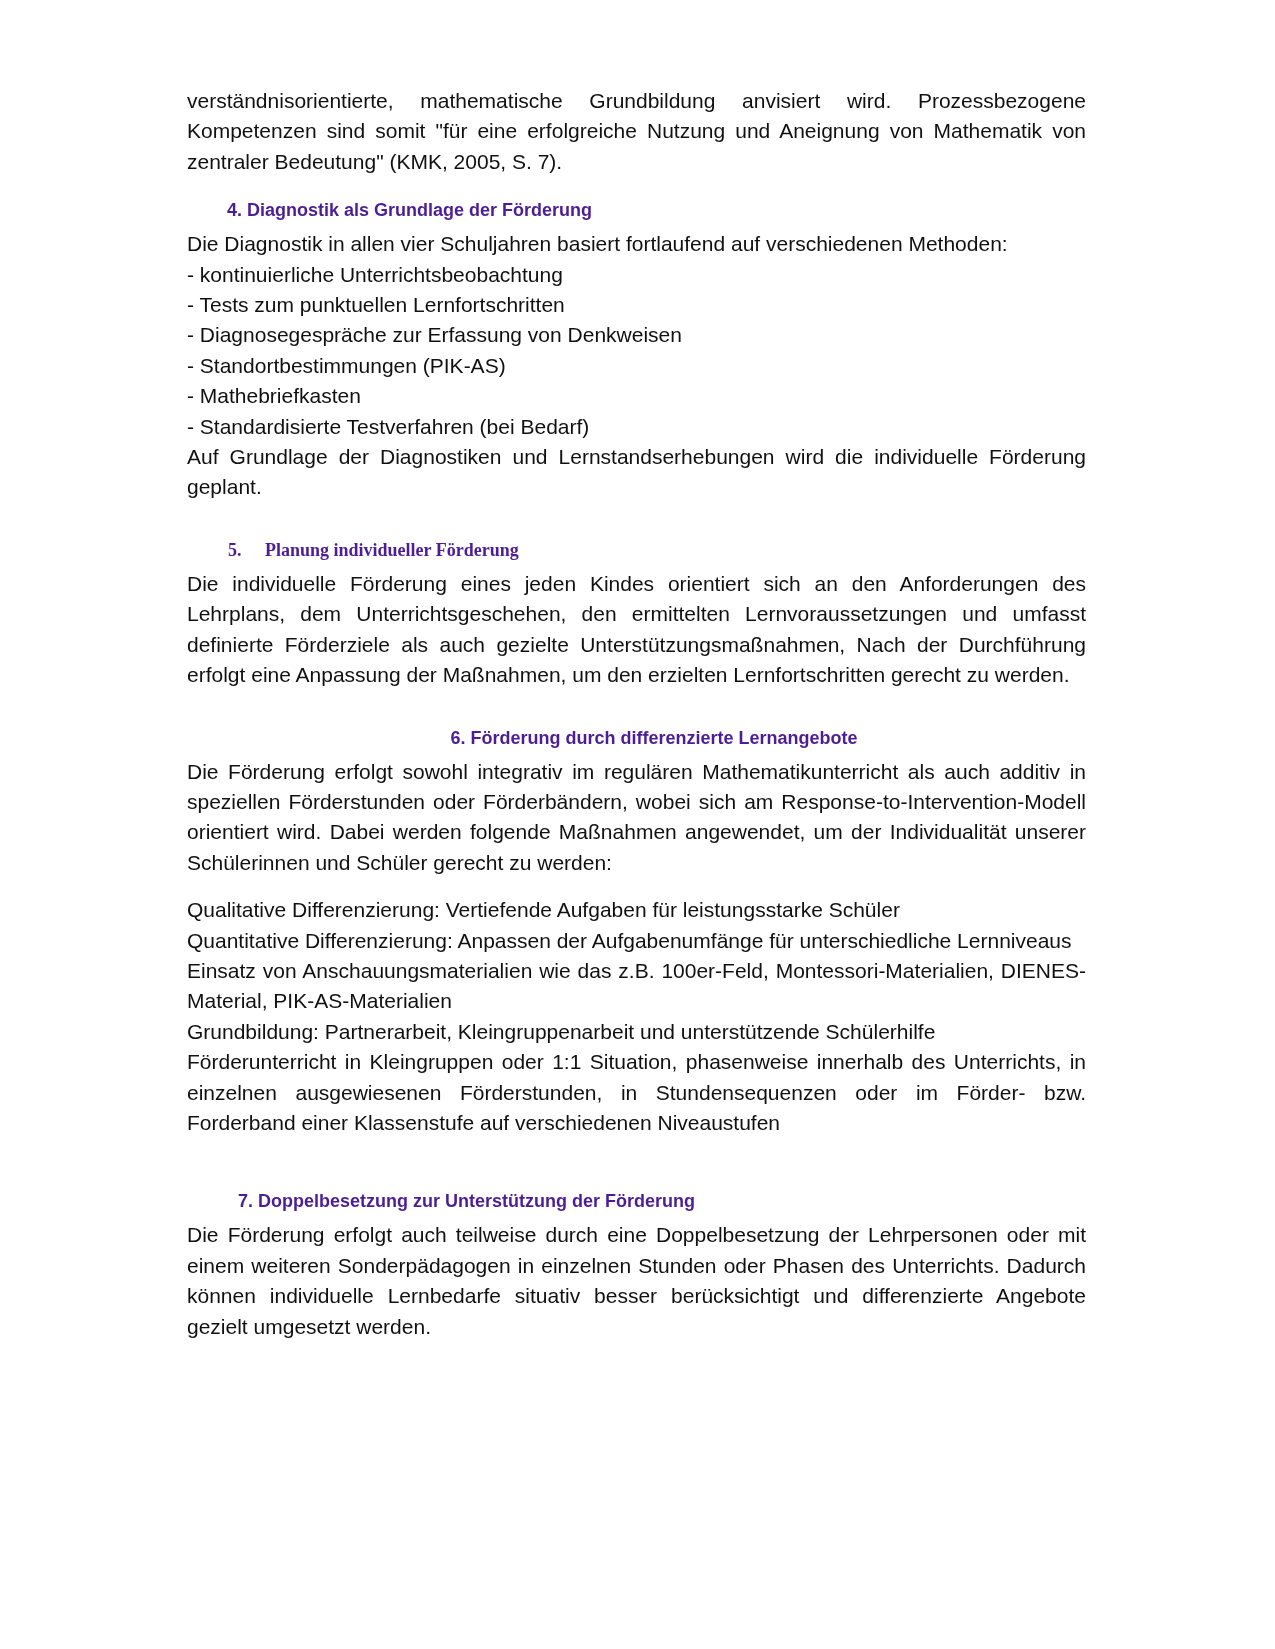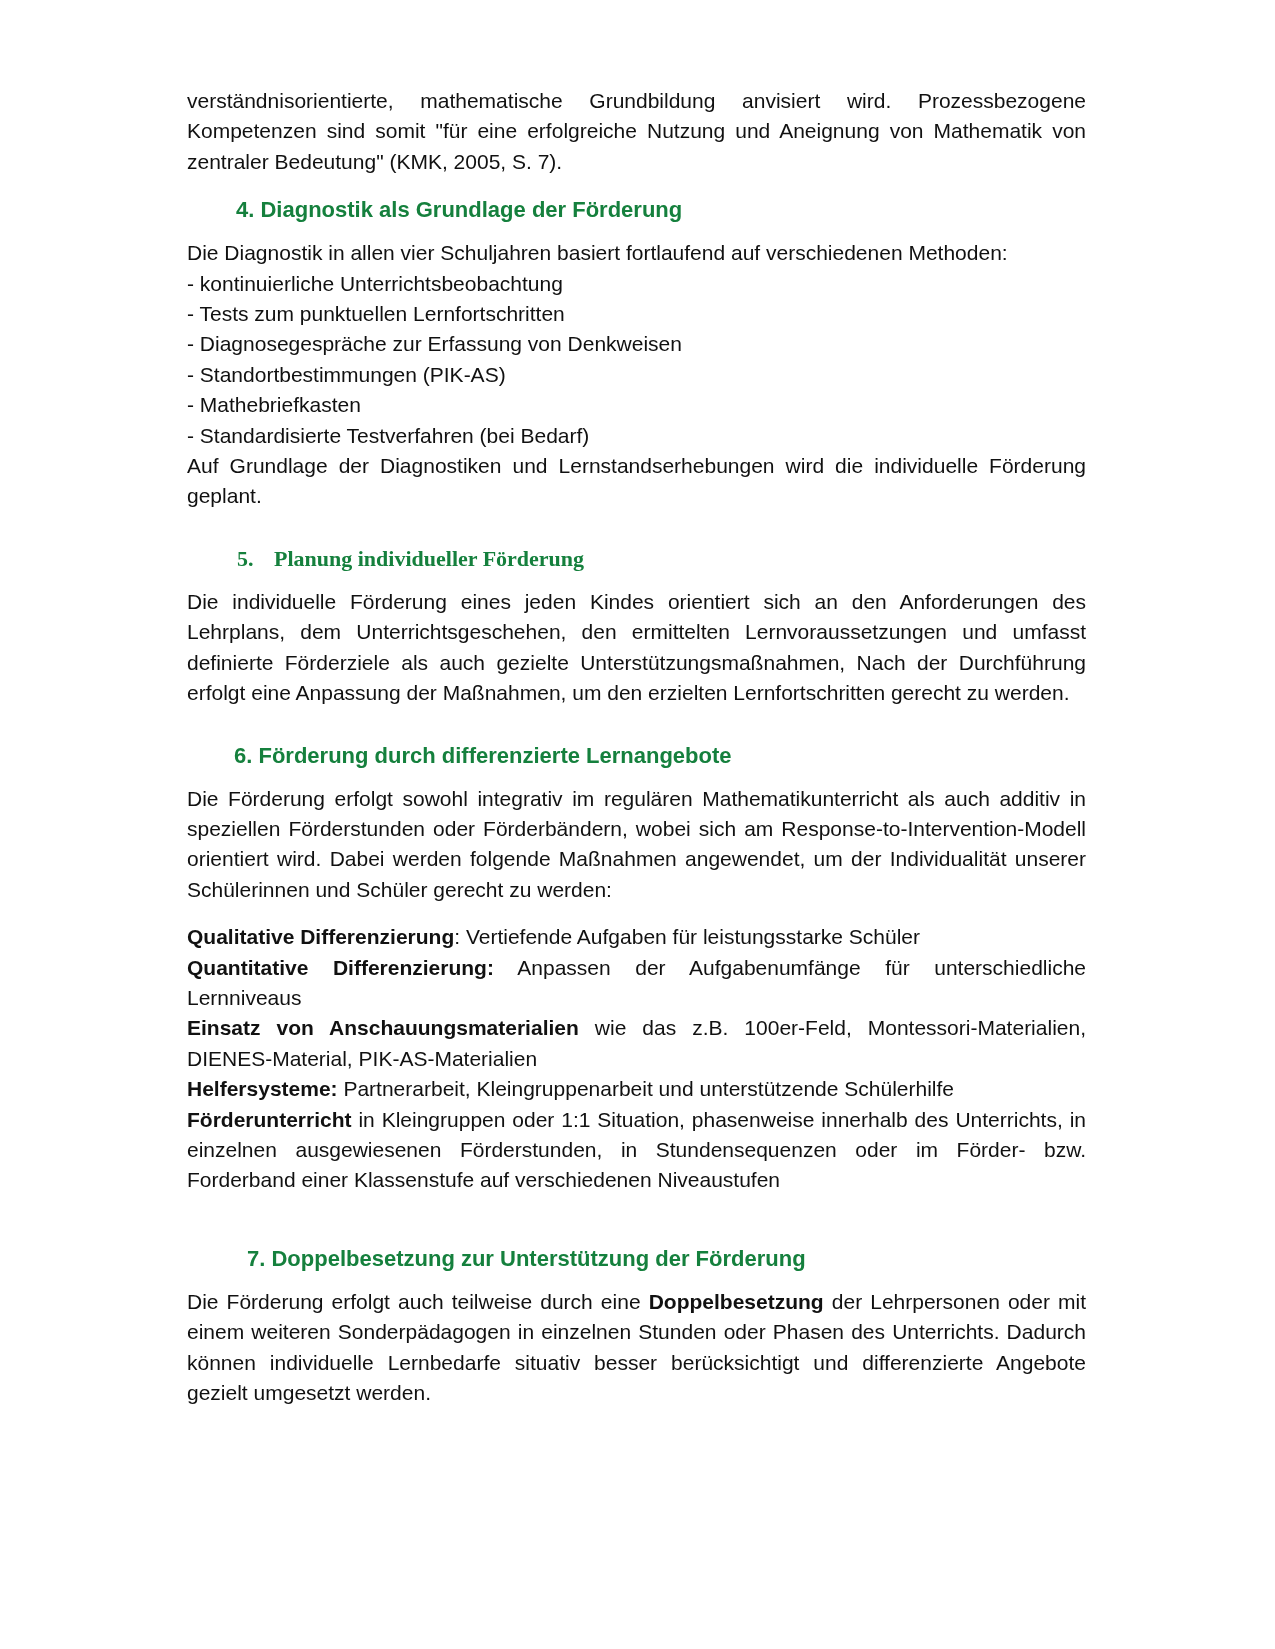--- a/index.html
+++ b/index.html
@@ -5,32 +5,32 @@
     html, body { margin: 0; padding: 0; background: #ffffff; }
     body { width: 1275px; height: 1649px; position: relative; overflow: hidden; }
     .page {
       position: absolute; left: 187px; top: 86px; width: 899px;
       font-family: "Liberation Sans", sans-serif;
       font-size: 21px; line-height: 30.4px; color: #111111;
     }
     p { margin: 0; }
     .just-last { text-align: justify; text-align-last: left; }
     h2 {
-      margin: 12px; font-family: "Liberation Sans", sans-serif;
-      font-size: 22px; font-weight: bold; color: #15803d; line-height: 32px;
+      margin: 3px; font-family: "Liberation Sans", sans-serif;
+      font-size: 18px; font-weight: bold; color: #4c1d95; line-height: 32px;
     }
     h2 .num { display: inline-block; }
     .h4 { margin-top: 17px; padding-left: 37px; }
     .h5 { margin-top: 31px; padding-left: 38px; font-family: Liberation Serif, serif; }
     .h5 .num { width: 37px; }
-    .h6 { margin-top: 31px; padding-left: 35px; }
+    .h6 { margin-top: 31px; padding-left: 35px; text-align: center; }
     .h7 { margin-top: 47px; padding-left: 48px; }
     .list-item { white-space: nowrap; }
     .gap { height: 17px; }
-    b { font-weight: bold; }
+    b { font-weight: normal; }
   </style>
 </head>
 <body>
 
 <div class="page">
 
   <p class="just-last">verständnisorientierte, mathematische Grundbildung anvisiert wird. Prozessbezogene Kompetenzen sind somit "für eine erfolgreiche Nutzung und Aneignung von Mathematik von zentraler Bedeutung" (KMK, 2005, S. 7).</p>
 
   <h2 class="h4">
     <span class="num">4.</span>
@@ -56,21 +56,21 @@
     <span class="num">6.</span>
     <span>Förderung durch differenzierte Lernangebote</span>
   </h2>
   <p class="just-last">Die Förderung erfolgt sowohl integrativ im regulären Mathematikunterricht als auch additiv in speziellen Förderstunden oder Förderbändern, wobei sich am Response-to-Intervention-Modell orientiert wird. Dabei werden folgende Maßnahmen angewendet, um der Individualität unserer Schülerinnen und Schüler gerecht zu werden:</p>
   <div class="gap"></div>
 
   <div>
     <p class="just-last"><b>Qualitative Differenzierung</b><span>:</span><span> Vertiefende Aufgaben für leistungsstarke Schüler</span></p>
     <p class="just-last"><b>Quantitative Differenzierung:</b><span> Anpassen der Aufgabenumfänge für unterschiedliche Lernniveaus</span></p>
     <p class="just-last"><b>Einsatz von Anschauungsmaterialien</b><span> wie das z.B. 100er-Feld, Montessori-Materialien, DIENES-Material, PIK-AS-Materialien</span></p>
-    <p class="just-last"><b>Helfersysteme:</b><span> Partnerarbeit, Kleingruppenarbeit und unterstützende Schülerhilfe</span></p>
+    <p class="just-last"><b>Grundbildung:</b><span> Partnerarbeit, Kleingruppenarbeit und unterstützende Schülerhilfe</span></p>
     <p class="just-last"><b>Förderunterricht</b><span> in Kleingruppen oder 1:1 Situation, phasenweise innerhalb des Unterrichts, in einzelnen ausgewiesenen Förderstunden, in Stundensequenzen oder im Förder- bzw. Forderband einer Klassenstufe auf verschiedenen Niveaustufen</span></p>
   </div>
 
   <h2 class="h7">
     <span class="num">7.</span>
     <span>Doppelbesetzung zur Unterstützung der Förderung</span>
   </h2>
   <p class="just-last"><span>Die Förderung erfolgt auch teilweise durch eine </span><b>Doppelbesetzung</b><span> der Lehrpersonen oder mit einem weiteren Sonderpädagogen in einzelnen Stunden oder Phasen des Unterrichts. Dadurch können individuelle Lernbedarfe situativ besser berücksichtigt und differenzierte Angebote gezielt umgesetzt werden.</span></p>
 
 </div>

